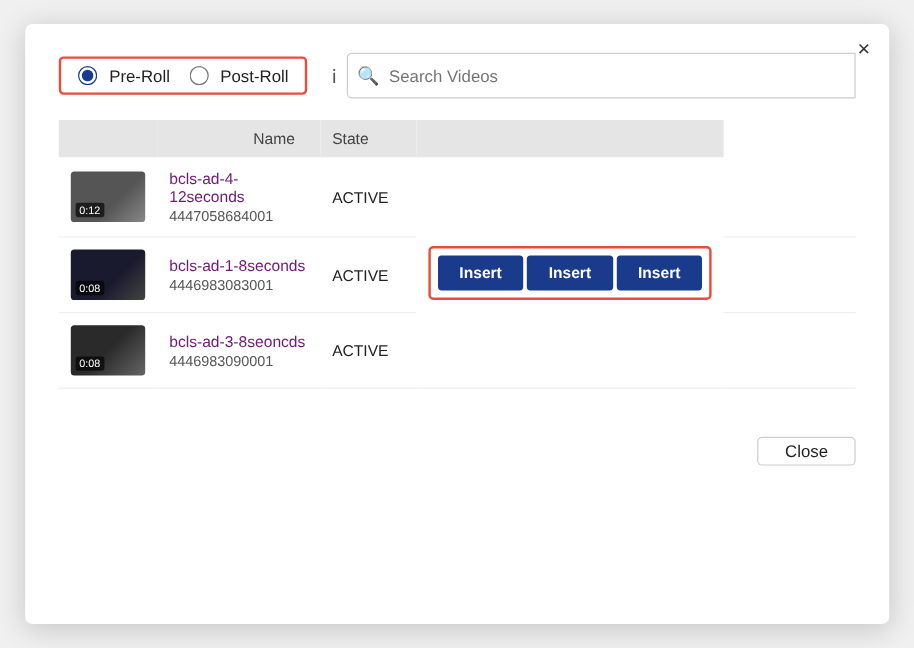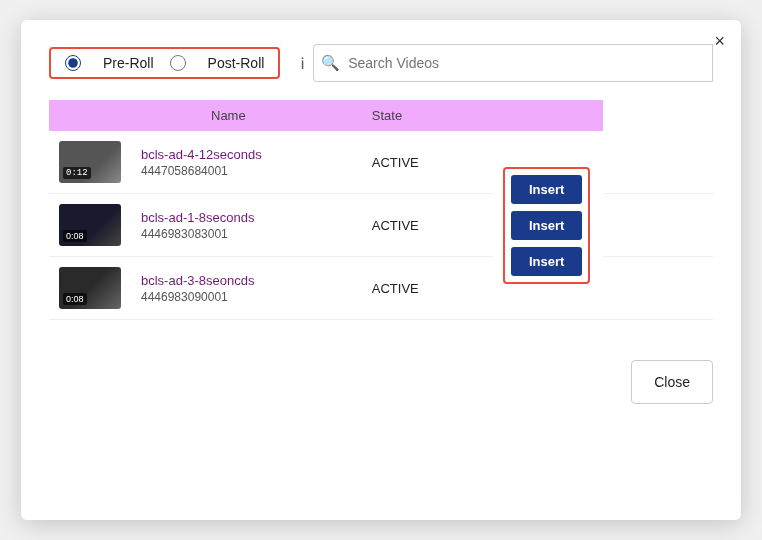--- a/index.html
+++ b/index.html
@@ -49,21 +49,21 @@
       align-items: center;
       gap: 16px;
       border: 2px solid #e74c3c;
       border-radius: 4px;
       padding: 6px 14px;
       margin-right: 20px;
     }
     .radio-label {
       display: flex;
       align-items: center;
-      gap: 22px;
+      gap: 10px;
       font-size: 14px;
       cursor: pointer;
       color: #222;
     }
     .radio-label input[type="radio"] {
       accent-color: #1a3a8c;
       width: 16px;
       height: 16px;
       cursor: pointer;
     }
@@ -106,21 +106,21 @@
       padding: 0 18px;
       font-size: 14px;
       font-weight: 600;
       cursor: pointer;
     }
     .table {
       width: 100%;
       border-collapse: collapse;
     }
     .table thead tr {
-      background: #f0abfc;
+      background: #e5e5e5;
     }
     .table thead th {
       font-size: 13px;
       font-weight: 500;
       color: #444;
       padding: 8px 10px;
       text-align: left;
     }
     .table thead th.col-name { padding-left: 80px; }
     .table thead th.col-state { }
@@ -153,21 +153,21 @@
       color: #fff;
       font-size: 9px;
       padding: 1px 3px;
       border-radius: 2px;
       margin: 2px;
       z-index: 2;
       position: absolute;
       bottom: 2px;
       left: 2px;
     }
-    .thumb-1 { background: linear-gradient(135deg, #555 60%, #888); font-family: Liberation Mono, monospace; }
+    .thumb-1 { background: linear-gradient(135deg, #555 60%, #888); }
     .thumb-2 { background: linear-gradient(135deg, #1a1a2e 60%, #444); }
     .thumb-3 { background: linear-gradient(135deg, #2a2a2a 50%, #666); }
     .video-name {
       font-size: 13px;
       color: #701a75;
       font-weight: 500;
     }
     .video-id {
       font-size: 12px;
       color: #555;
@@ -198,36 +198,36 @@
       display: flex;
       justify-content: flex-end;
       margin-top: 30px;
       padding-top: 10px;
     }
     .close-btn {
       border: 1px solid #ccc;
       background: #fff;
       color: #222;
       border-radius: 4px;
-      padding: 13px 22px;
+      padding: 3px 22px;
       font-size: 14px;
       cursor: pointer;
     }
     .search-area {
       display: flex;
       align-items: center;
       flex: 1;
     }
     
     .insert-wrapper {
       border: 2px solid #e74c3c;
       border-radius: 4px;
       padding: 4px 6px;
       display: flex;
-      flex-direction: column;
+      flex-direction: row;
       gap: 3px;
       width: fit-content;
     }
   </style>
 </head>
 <body>
 
 <div class="dialog">
   <button class="close-x">×</button>
 

